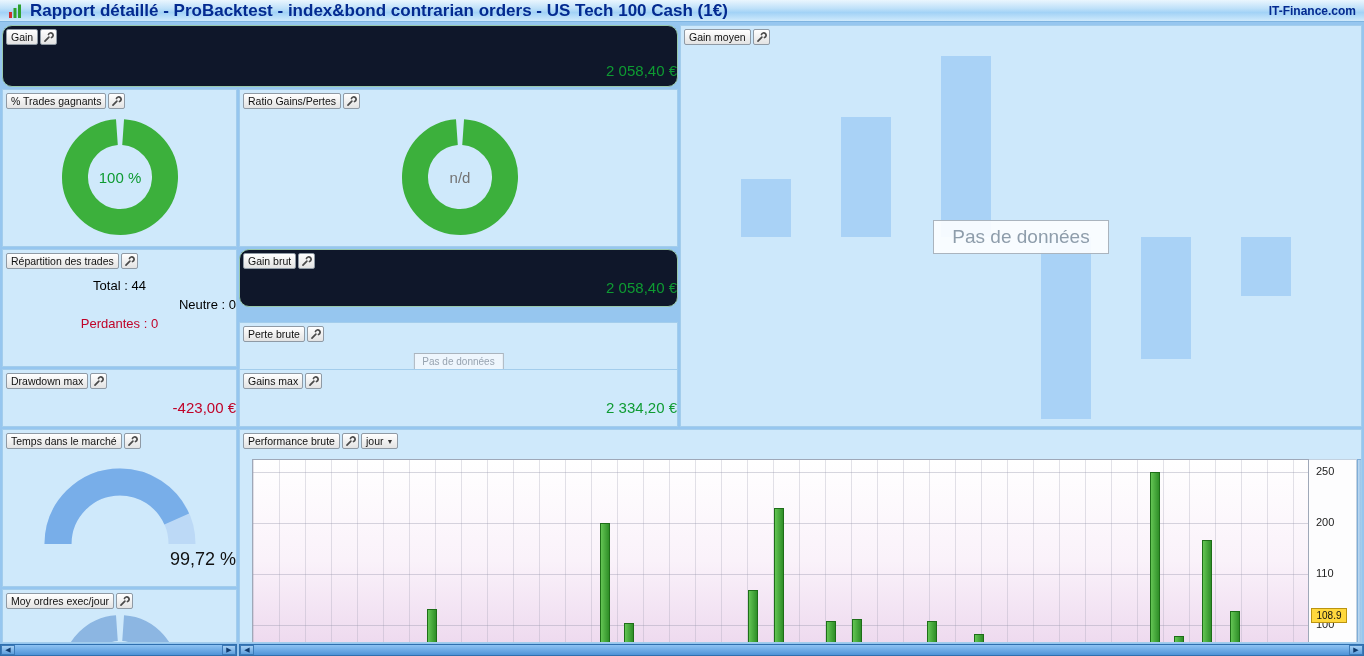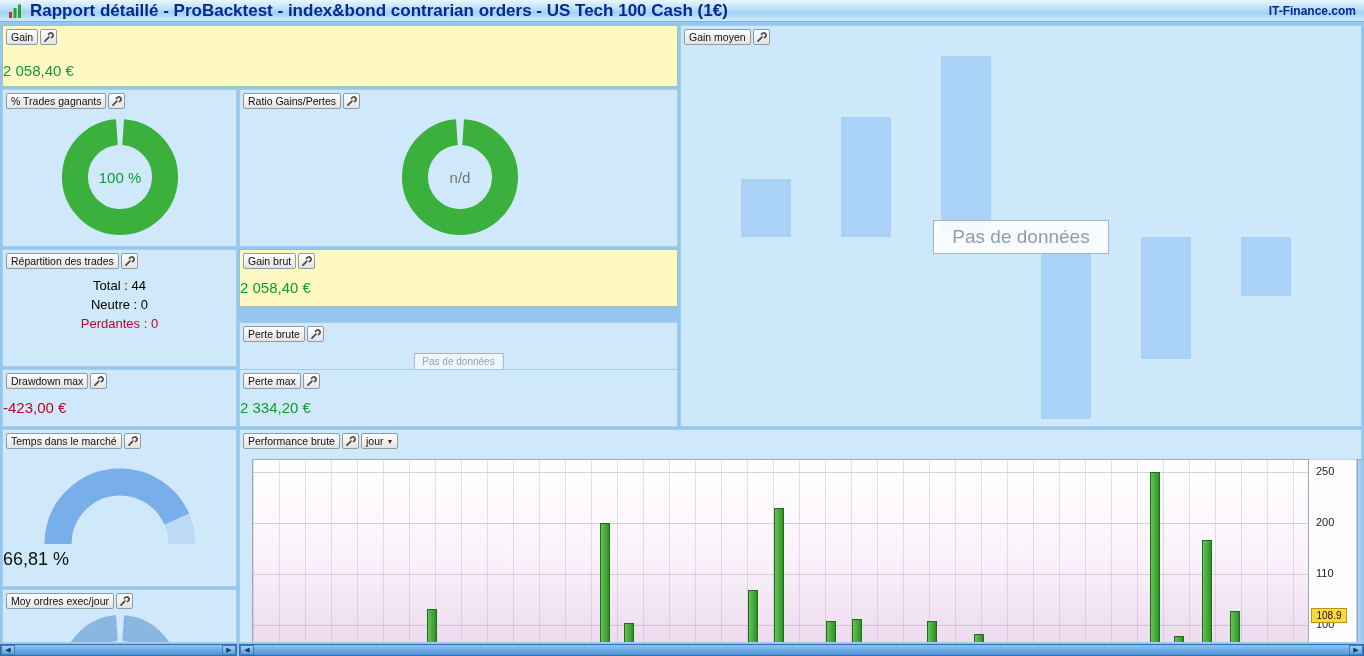--- a/index.html
+++ b/index.html
@@ -10,30 +10,30 @@
   
   .titlebar { position:absolute; left:0; top:0; width:1364px; height:22px;
     background:linear-gradient(#eaf6fe 0%, #bfe1f9 40%, #a2d2f6 60%, #cfeafc 100%);
     border-bottom:1px solid #7fb4e0; display:flex; align-items:center; gap:6px; padding:0 8px; }
   .titlebar .title { font-size:17px; font-weight:bold; color:#032a90; white-space:nowrap; }
   .titlebar .brand { margin-left:auto; font-size:12px; font-weight:bold; color:#032a90; }
   .app-icon { width:16px; height:16px; display:inline-block; }
 
   
   .panel { position:absolute; background:#cfe9fb; border:1px solid #a3cdec; overflow:hidden; }
-  .panel.green { background:#fef9c3; border-color:#99c9ab; }
+  .panel.green { background:#0f172a; border-color:#99c9ab;border-radius:10px; }
 
   .chipbar { position:absolute; left:3px; top:3px; display:flex; gap:2px; align-items:center; z-index:6; }
   .chip { display:inline-flex; align-items:center; gap:3px; height:16px; padding:0 4px;
     font-size:10.5px; font-family:inherit; color:#111;
     background:linear-gradient(#ffffff,#e3e3e3); border:1px solid #8f9aa5; border-radius:2px; cursor:pointer; }
   .chip.iconbtn { width:17px; padding:0; justify-content:center; }
   .chip .caret { font-size:7px; color:#333; }
 
-  .value { position:absolute; left:0; right:0; text-align:left; font-size:15px; }
+  .value { position:absolute; left:0; right:0; text-align:right; font-size:15px; }
 
   
   .donut-wrap { position:absolute; }
   .donut-label { position:absolute; left:0; right:0; text-align:center; font-size:15px; }
 
   
   .rep-rows { position:absolute; left:0; right:0; top:26px; text-align:center; font-size:13px; line-height:19px; }
 
   
   .nodata-chip { position:absolute; left:50%; top:30px; transform:translateX(-50%);
@@ -141,21 +141,21 @@
       <button class="chip">Répartition des trades</button>
       <button class="chip iconbtn">
           <svg viewBox="0 0 14 14" width="11" height="11">
             <path d="M2.5 11.5 L7.5 6.5" stroke="#4a4a4a" stroke-width="2.2" stroke-linecap="round" fill="none"></path>
             <path d="M7 3.2 a3 3 0 1 1 3.8 3.8" stroke="#4a4a4a" stroke-width="2.2" fill="none" stroke-linecap="round"></path>
           </svg>
         </button>
     </div>
     <div class="rep-rows">
       <div style="color: rgb(0, 0, 0);">Total : 44</div>
-      <div style="color: rgb(0, 0, 0);">Neutre : 0</div>
+      <div style="color: rgb(0, 0, 0); text-align: right;">Neutre : 0</div>
       <div style="color: rgb(192, 3, 40);">Perdantes : 0</div>
     </div>
   </div>
 
   <div class="panel green" style="left:239px;top:249px;width:439px;height:58px;">
     <div class="chipbar">
       <button class="chip">Gain brut</button>
       <button class="chip iconbtn">
           <svg viewBox="0 0 14 14" width="11" height="11">
             <path d="M2.5 11.5 L7.5 6.5" stroke="#4a4a4a" stroke-width="2.2" stroke-linecap="round" fill="none"></path>
@@ -187,21 +187,21 @@
             <path d="M2.5 11.5 L7.5 6.5" stroke="#4a4a4a" stroke-width="2.2" stroke-linecap="round" fill="none"></path>
             <path d="M7 3.2 a3 3 0 1 1 3.8 3.8" stroke="#4a4a4a" stroke-width="2.2" fill="none" stroke-linecap="round"></path>
           </svg>
         </button>
     </div>
     <div class="value" style="top: 29px; color: rgb(192, 3, 40);">-423,00 €</div>
   </div>
 
   <div class="panel" style="left:239px;top:369px;width:439px;height:58px;">
     <div class="chipbar">
-      <button class="chip">Perte max</button>
+      <button class="chip">Gains max</button>
       <button class="chip iconbtn">
           <svg viewBox="0 0 14 14" width="11" height="11">
             <path d="M2.5 11.5 L7.5 6.5" stroke="#4a4a4a" stroke-width="2.2" stroke-linecap="round" fill="none"></path>
             <path d="M7 3.2 a3 3 0 1 1 3.8 3.8" stroke="#4a4a4a" stroke-width="2.2" fill="none" stroke-linecap="round"></path>
           </svg>
         </button>
     </div>
     <div class="value" style="top: 29px; color: rgb(14, 155, 50);">2 334,20 €</div>
   </div>
 
@@ -214,21 +214,21 @@
             <path d="M7 3.2 a3 3 0 1 1 3.8 3.8" stroke="#4a4a4a" stroke-width="2.2" fill="none" stroke-linecap="round"></path>
           </svg>
         </button>
     </div>
     <div style="position:absolute;left:37px;top:26px;width:160px;height:92px;">
       <svg width="160" height="92" viewBox="0 0 160 92">
         <path d="M 18 88 A 62 62 0 0 1 142 88" fill="none" stroke="#bcd9f6" stroke-width="27"></path>
         <path d="M 18 88 A 62 62 0 0 1 142 88" fill="none" stroke="#78aee9" stroke-width="27" stroke-dasharray="168.7 194.8"></path>
       </svg>
     </div>
-    <div class="value" style="top:119px;font-size:18px;color:#111;">66,81 %</div>
+    <div class="value" style="top:119px;font-size:18px;color:#111;">99,72 %</div>
   </div>
 
   <div class="panel" style="left:2px;top:589px;width:235px;height:54px;">
     <div class="chipbar">
       <button class="chip">Moy ordres exec/jour</button>
       <button class="chip iconbtn">
           <svg viewBox="0 0 14 14" width="11" height="11">
             <path d="M2.5 11.5 L7.5 6.5" stroke="#4a4a4a" stroke-width="2.2" stroke-linecap="round" fill="none"></path>
             <path d="M7 3.2 a3 3 0 1 1 3.8 3.8" stroke="#4a4a4a" stroke-width="2.2" fill="none" stroke-linecap="round"></path>
           </svg>

